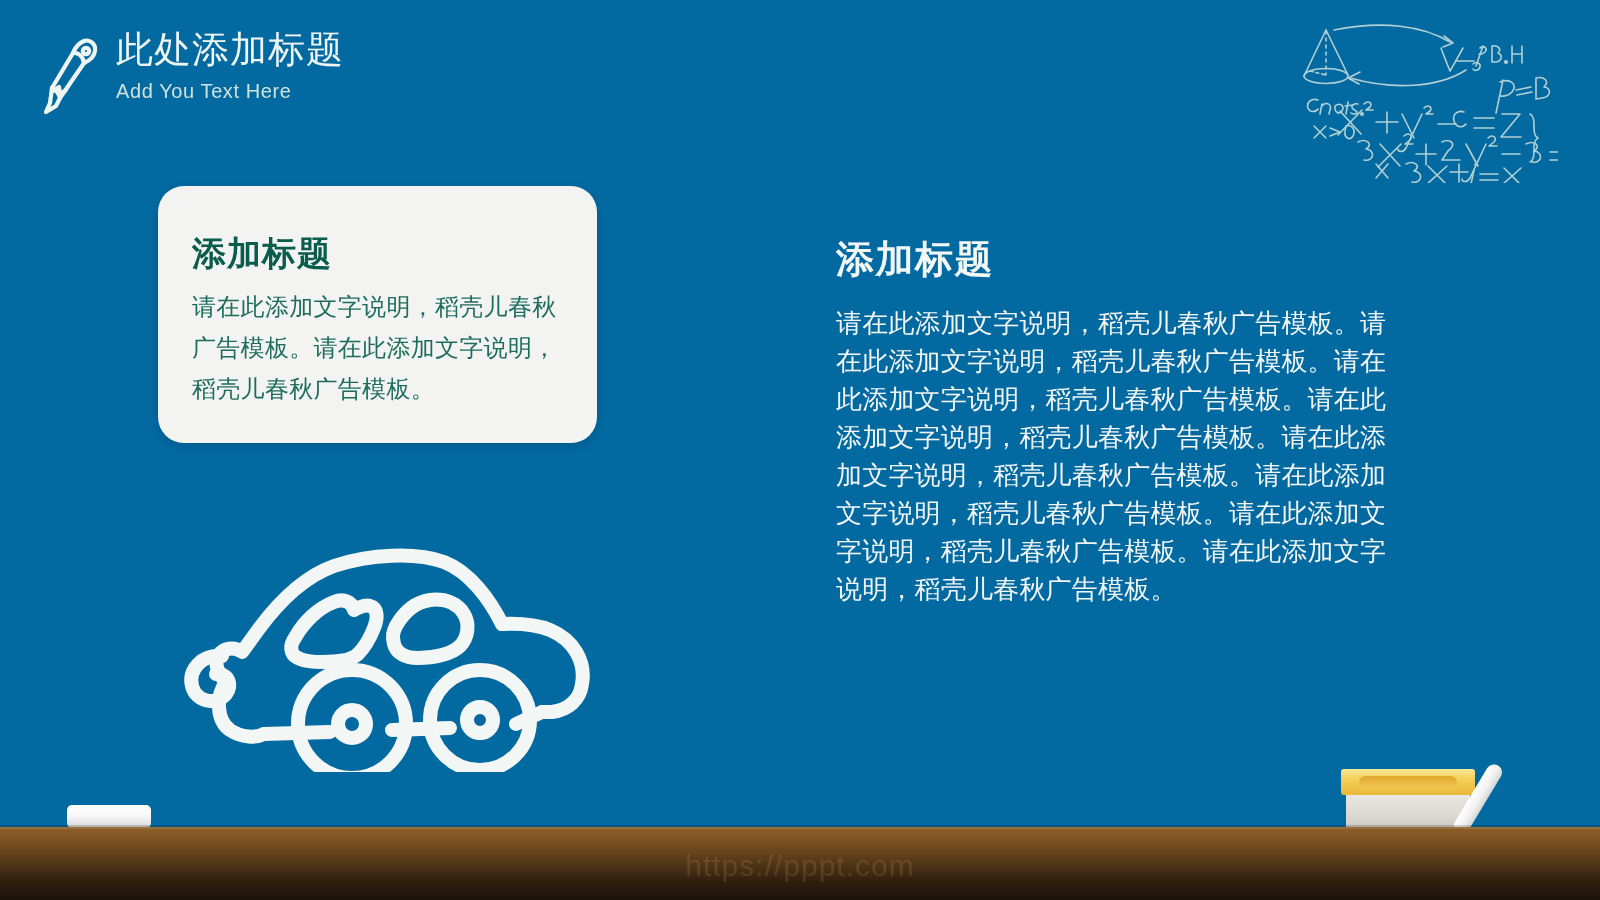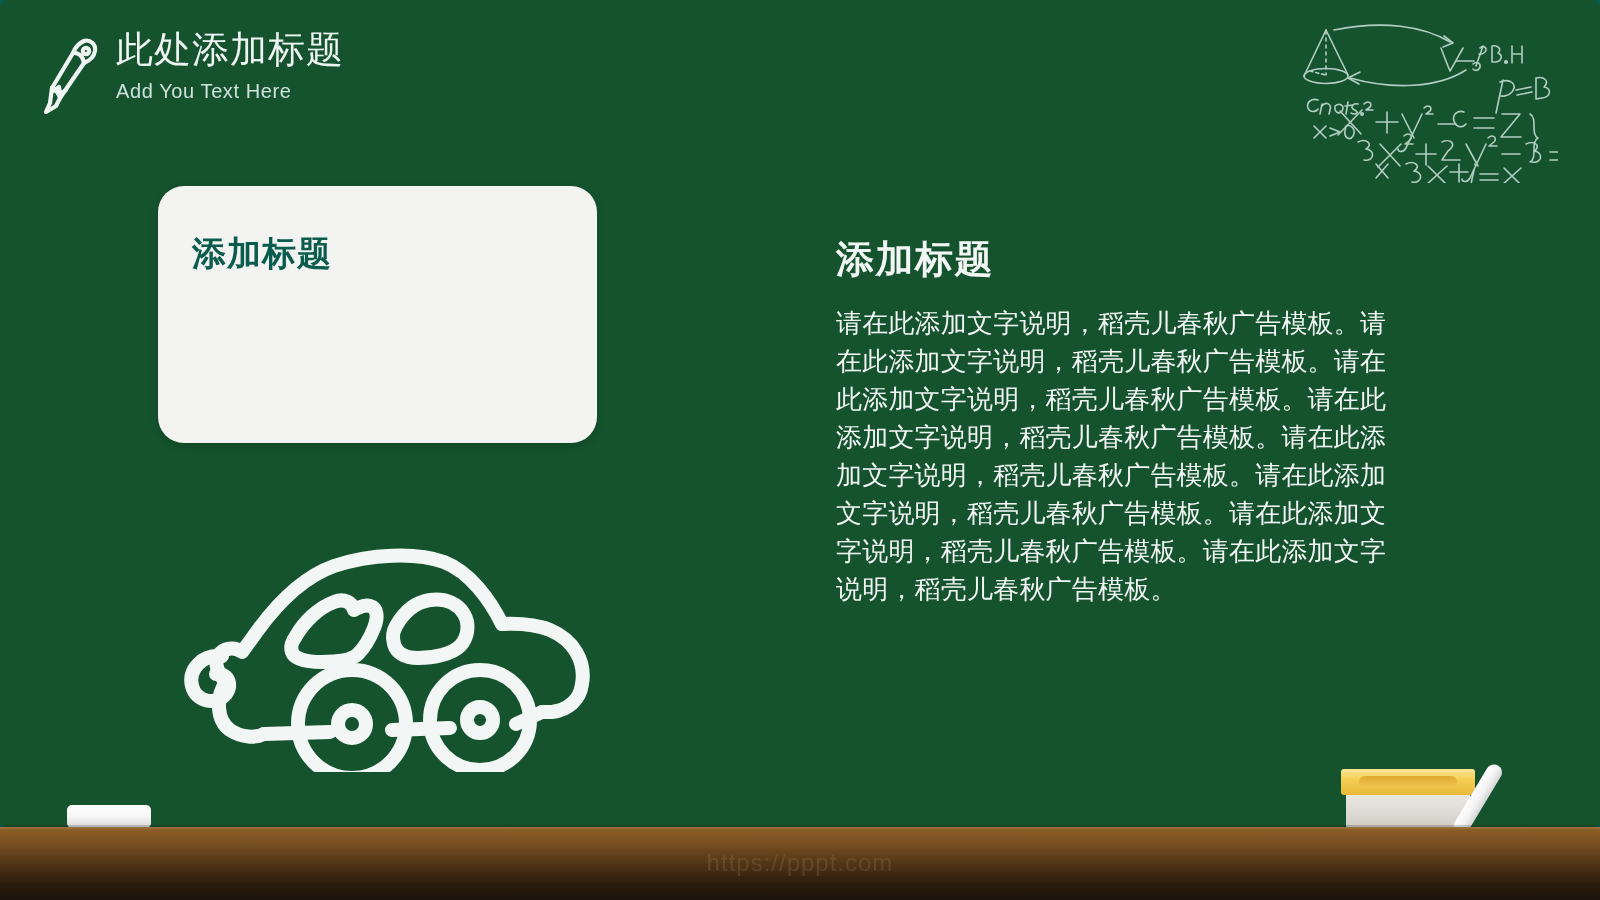--- a/index.html
+++ b/index.html
@@ -6,22 +6,21 @@
   html, body { width:1600px; height:900px; overflow:hidden; }
   body {
     font-family:"Liberation Sans", sans-serif;
     background:#005f52;
     position:relative;
   }
 
   
   #blackboard{
     position:absolute; left:0; top:0; width:1600px; height:828px;
-    background:#14532d;
-    border-radius:7px;
+    background:#0369a1;
   }
   #blackboard::after{
     content:""; position:absolute; left:0; bottom:0; width:100%; height:3px;
     background:rgba(0,0,0,.18);
   }
 
   
   #header{ position:absolute; left:40px; top:28px; display:flex; align-items:flex-start; }
   #pencil-icon{ width:62px; height:85px; margin-top:4px; flex:none; }
   #header-text{ margin-left:14px; }
@@ -71,21 +70,21 @@
   #ledge{
     position:absolute; left:0; top:827px; width:1600px; height:73px;
     background:linear-gradient(to bottom,#8e5f28 0%,#7d5323 18%,#543718 48%,#2b1c0d 78%,#1d130a 100%);
   }
   #ledge::before{
     content:""; position:absolute; left:0; top:0; width:100%; height:2px;
     background:rgba(255,255,255,.10);
   }
   #watermark{
     position:absolute; left:0; top:22px; width:100%; text-align:center;
-    font-size:24px; color:rgba(190,150,105,.20); letter-spacing:1px;
+    font-size:30px; color:rgba(190,150,105,.20); letter-spacing:1px;
     user-select:none;
   }
 
   
   #chalk-stick-left{
     position:absolute; left:67px; top:805px; width:84px; height:23px;
     border-radius:5px;
     background:linear-gradient(to bottom,#ffffff 0%,#f7f7f7 45%,#d8d8d8 100%);
   }
 
@@ -200,20 +199,21 @@
       <path d="M140 148 L158 166 M159 148 L138 167"></path>
       <path d="M162 154 L180 154 M171 146 L171 164"></path>
       <path d="M186 152 L183 166 M187 146 L187 147"></path>
       <path d="M192 156 L210 156 M192 162 L210 162"></path>
       <path d="M216 150 L232 166 M233 150 L214 167"></path>
     </g>
   </svg>
 
   <div id="card">
     <div id="card-title">添加标题</div>
+    <div id="card-body">请在此添加文字说明，稻壳儿春秋广告模板。请在此添加文字说明，稻壳儿春秋广告模板。</div>
   </div>
 
   <svg id="car-illustration" viewBox="0 0 480 248">
     <g fill="none" stroke="#f2f7f5" stroke-width="14" stroke-linecap="round" stroke-linejoin="round">
 
       <path d="M88 158
                C80 150 76 140 80 132
                C85 124 96 122 104 128
                C104 128 110 120 120 106
                C142 76 168 52 196 42

